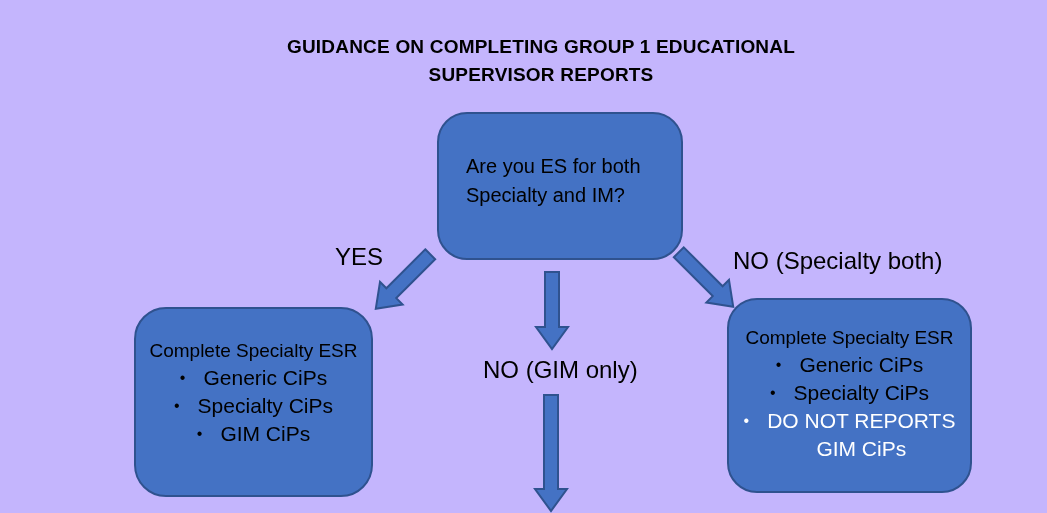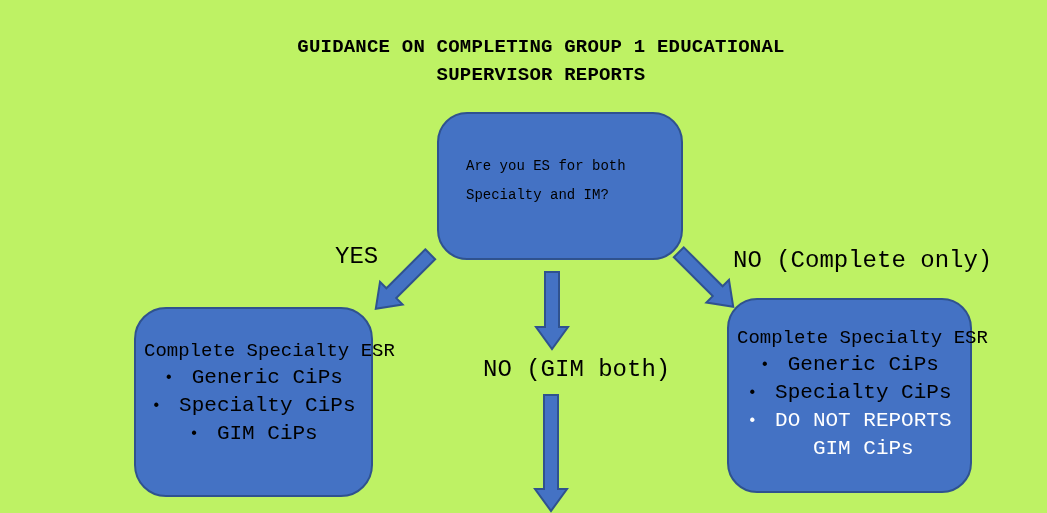--- a/index.html
+++ b/index.html
@@ -5,24 +5,23 @@
   html, body {
     margin: 0;
     padding: 0;
     background: #ffffff;
     font-family: "Liberation Sans", sans-serif;
   }
   .canvas {
     position: relative;
     width: 1047px;
     height: 513px;
-    background: #bef264;
+    background: #c4b5fd;
     overflow: hidden;
     color: var(--text_color);
-    font-family: Liberation Mono, monospace;
   }
   .title {
     position: absolute;
     left: 216px;
     top: 33px;
     width: 650px;
     text-align: center;
     font-size: 19px;
     font-weight: bold;
     line-height: 28px;
@@ -41,21 +40,21 @@
     left: 437px;
     top: 112px;
     width: 246px;
     height: 148px;
     border-radius: 30px;
   }
   .decision-text {
     position: absolute;
     left: 27px;
     top: 38px;
-    font-size: 14px;
+    font-size: 20px;
     line-height: 29px;
     white-space: pre-line;
   }
   .outcome {
     display: flex;
     flex-direction: column;
     align-items: stretch;
   }
   .outcome-left {
     left: 134px;
@@ -141,22 +140,22 @@
 
   <svg class="arrow" style="left:535px; top:271px;" width="34" height="79" viewBox="0 0 34 79">
     <polygon points="10,1 24,1 24,56 33,56 17,78 1,56 10,56"></polygon>
   </svg>
 
   <svg class="arrow" style="left:534px; top:394px;" width="34" height="118" viewBox="0 0 34 118">
     <polygon points="10,1 24,1 24,95 33,95 17,117 1,95 10,95"></polygon>
   </svg>
 
   <div class="branch-label label-yes">YES</div>
-  <div class="branch-label label-no-specialty">NO (Complete only)</div>
-  <div class="branch-label label-no-gim">NO (GIM both)</div>
+  <div class="branch-label label-no-specialty">NO (Specialty both)</div>
+  <div class="branch-label label-no-gim">NO (GIM only)</div>
 
   <div class="node outcome outcome-left">
     <div class="node-heading">Complete Specialty ESR</div>
     <div class="bullet-line">
       <span class="bullet-glyph">•</span>
       <span class="bullet-text">Generic CiPs</span>
     </div>
     <div class="bullet-line">
       <span class="bullet-glyph">•</span>
       <span class="bullet-text">Specialty CiPs</span>

